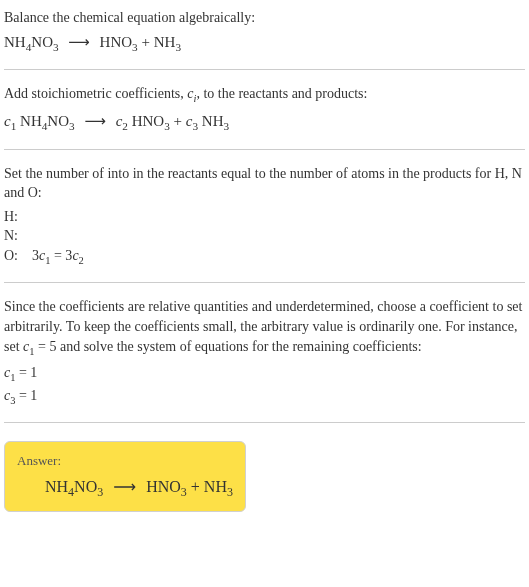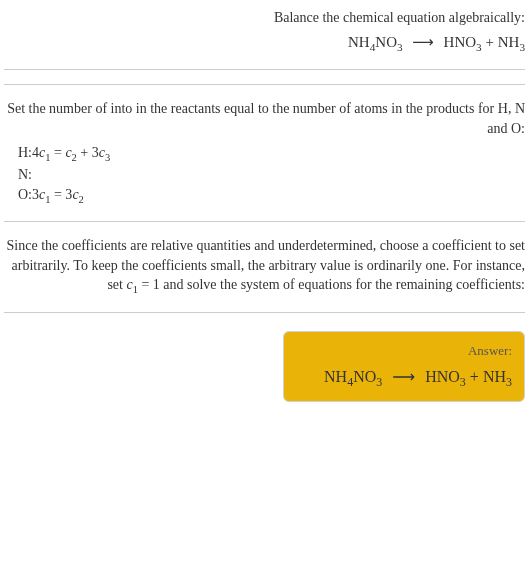--- a/index.html
+++ b/index.html
@@ -11,21 +11,20 @@
       font-family: Georgia, 'Times New Roman', serif;
       background: #ffffff;
       color: #333333;
       width: 529px;
       padding: 8px 4px;
       font-size: 14px;
       line-height: 1.4;
     }
     .section {
       margin-bottom: 12px;
-      text-align: right;
     }
     .divider {
       border: none;
       border-top: 1px solid #cccccc;
       margin: 14px 0;
     }
     .equation {
       font-family: Georgia, serif;
       font-size: 15px;
       margin-top: 4px;
@@ -53,21 +52,21 @@
     .atom-eq {
       font-family: Georgia, serif;
     }
     .coeff-list {
       margin-top: 4px;
     }
     .answer-box {
       border: 1px solid #d0d0d0;
       border-radius: 6px;
       padding: 10px 12px;
-      background: #eab308;
+      background: #fde047;
       display: inline-block;
       margin-top: 4px;
       min-width: 230px;
     }
     .answer-label {
       font-size: 13px;
       color: #555555;
       margin-bottom: 6px;
     }
     .answer-eq {
@@ -84,48 +83,57 @@
   <div class="equation">
     <span><span>NH</span><sub>4</sub><span>NO</span><sub>3</sub></span>
     <span class="arrow">⟶</span>
     <span><span>HNO</span><sub>3</sub></span><span> + </span><span><span>NH</span><sub>3</sub></span>
   </div>
 </div>
 
 <hr class="divider">
 
 <div class="section">
+  <div>
+    <span>Add stoichiometric coefficients, </span><span class="italic-var">c</span><sub class="italic-var">i</sub><span>, to the reactants and products:</span>
+  </div>
+  <div class="equation">
+    <span class="italic-var">c</span><sub>1</sub><span> NH</span><sub>4</sub><span>NO</span><sub>3</sub>
+    <span class="arrow">⟶</span>
+    <span class="italic-var">c</span><sub>2</sub><span> HNO</span><sub>3</sub><span> + </span><span class="italic-var">c</span><sub>3</sub><span> NH</span><sub>3</sub>
+  </div>
 </div>
 
 <hr class="divider">
 
 <div class="section">
   <div>Set the number of into in the reactants equal to the number of atoms in the products for H, N and O:</div>
   <div class="atom-table">
     <div class="atom-row">
       <span class="atom-label">H:</span>
-      <span class="atom-eq"><span>4</span><span class="italic-var">c</span><sub>1</sub><span> = </span><span class="italic-var">c</span><sub>2</sub><span> + 3</span><span class="italic-var">c</span><sub>3</sub></span>
     </div>
     <div class="atom-row">
       <span class="atom-label">N:</span>
     </div>
     <div class="atom-row">
       <span class="atom-label">O:</span>
       <span class="atom-eq"><span>3</span><span class="italic-var">c</span><sub>1</sub><span> = 3</span><span class="italic-var">c</span><sub>2</sub></span>
     </div>
   </div>
 </div>
 
 <hr class="divider">
 
 <div class="section">
   <div>
-    <span>Since the coefficients are relative quantities and underdetermined, choose a coefficient to set arbitrarily. To keep the coefficients small, the arbitrary value is ordinarily one. For instance, set </span><span class="italic-var">c</span><sub>1</sub><span> = 1 and solve the system of equations for the remaining coefficients:</span>
+    <span>Since the coefficients are relative quantities and underdetermined, choose a coefficient to set arbitrarily. To keep the coefficients small, the arbitrary value is ordinarily one. For instance, set </span><span class="italic-var">c</span><sub>1</sub><span> = 5 and solve the system of equations for the remaining coefficients:</span>
   </div>
   <div class="coeff-list">
+    <div><span class="italic-var">c</span><sub>1</sub><span> = 1</span></div>
+    <div><span class="italic-var">c</span><sub>3</sub><span> = 1</span></div>
   </div>
 </div>
 
 <hr class="divider">
 
 <div class="section">
   <div class="answer-box">
     <div class="answer-label">Answer:</div>
     <div class="answer-eq">
       <span><span>NH</span><sub>4</sub><span>NO</span><sub>3</sub></span>

